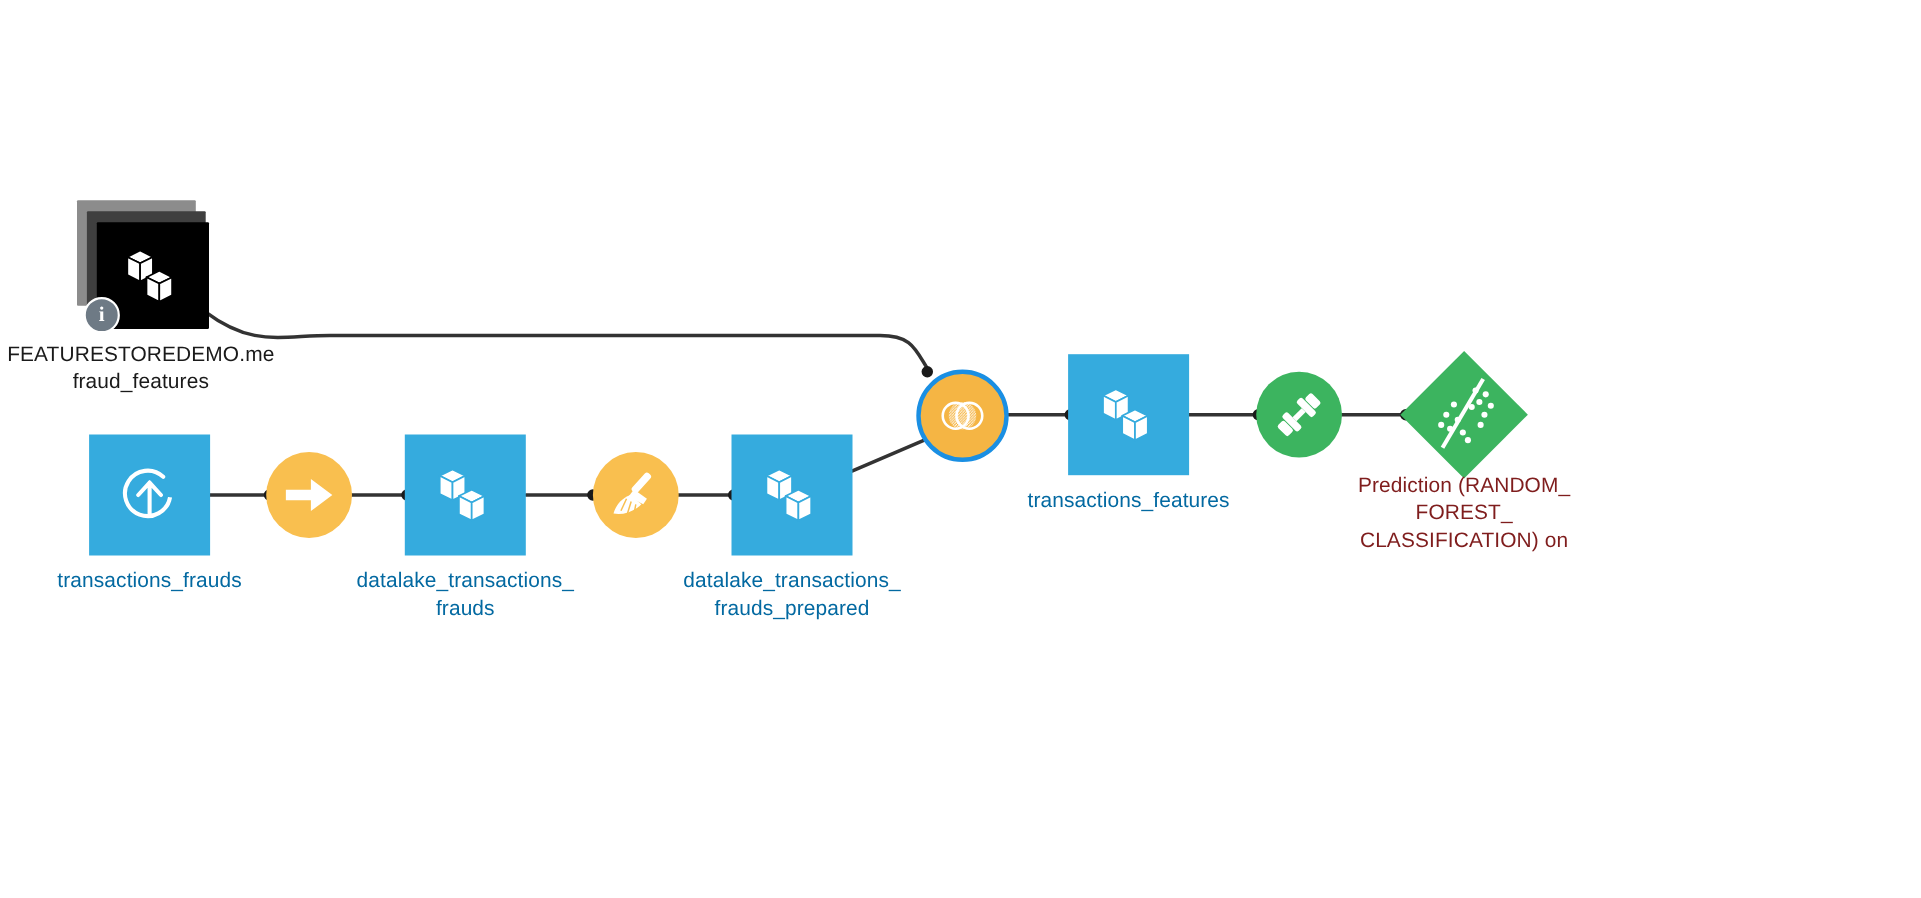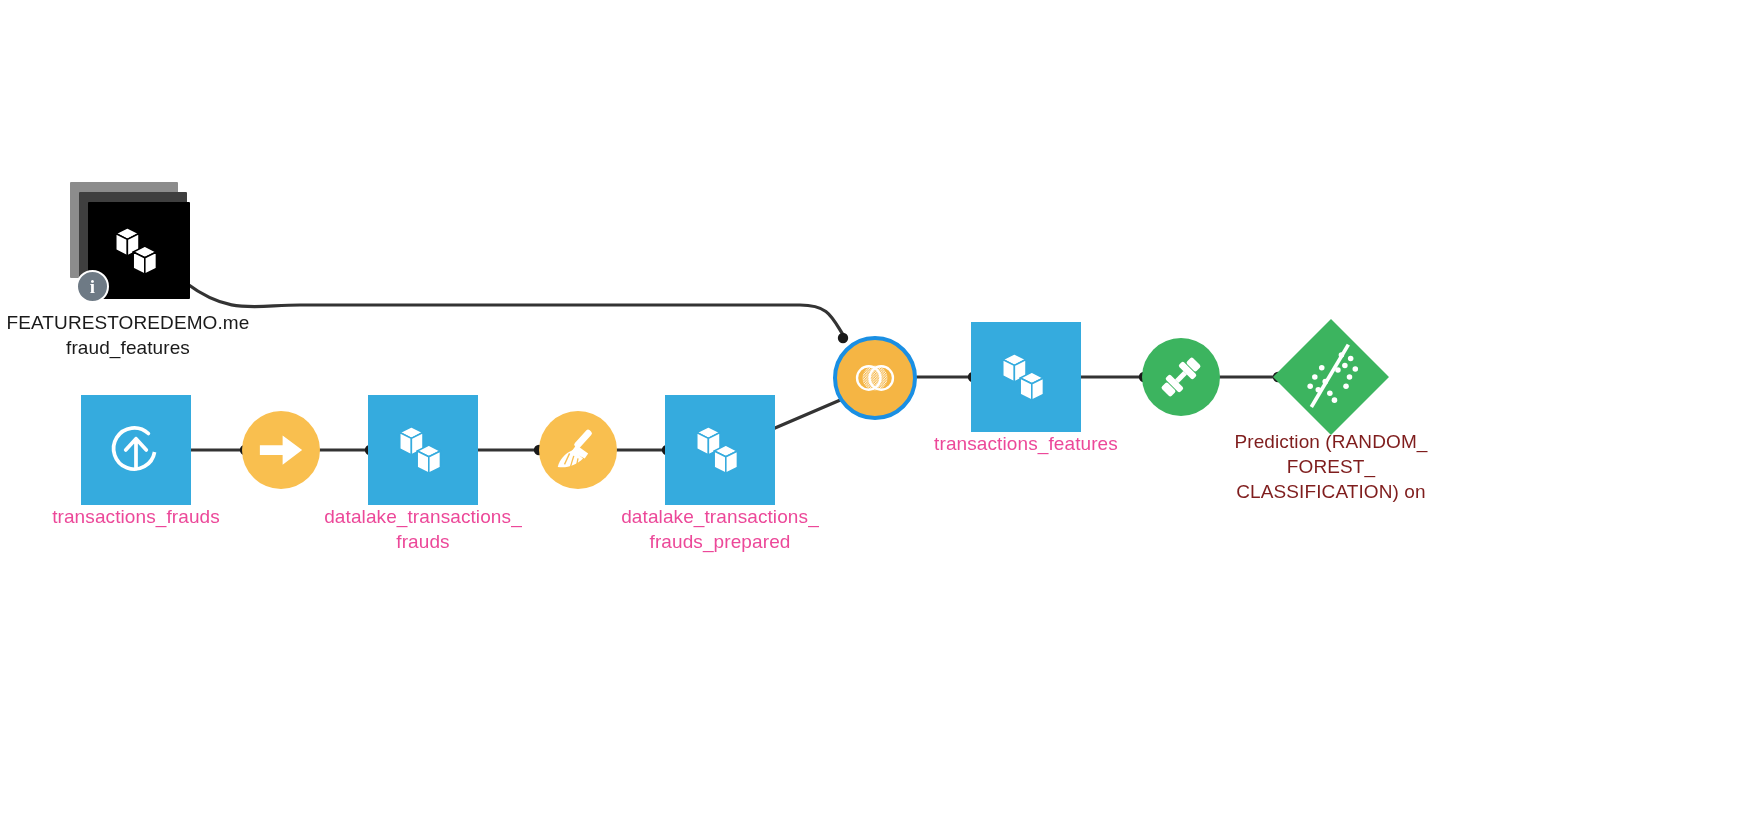--- a/index.html
+++ b/index.html
@@ -50,24 +50,24 @@
     letter-spacing: 0.1px;
   }
 
   
   .sq-blue {
     width: 110px; height: 110px;
     left: -55px; top: -55px;
     background: #35abde;
   }
   .label-blue {
-    color: #ec4899;
+    color: #0369a1;
     width: 300px;
     left: -150px;
-    top: 54px;
+    top: 66px;
   }
 
   
   .stack {
     left: -58px; top: -58px;
     width: 130px; height: 122px;
   }
   .stack .sheet {
     position: absolute;
     border-radius: 1px;

